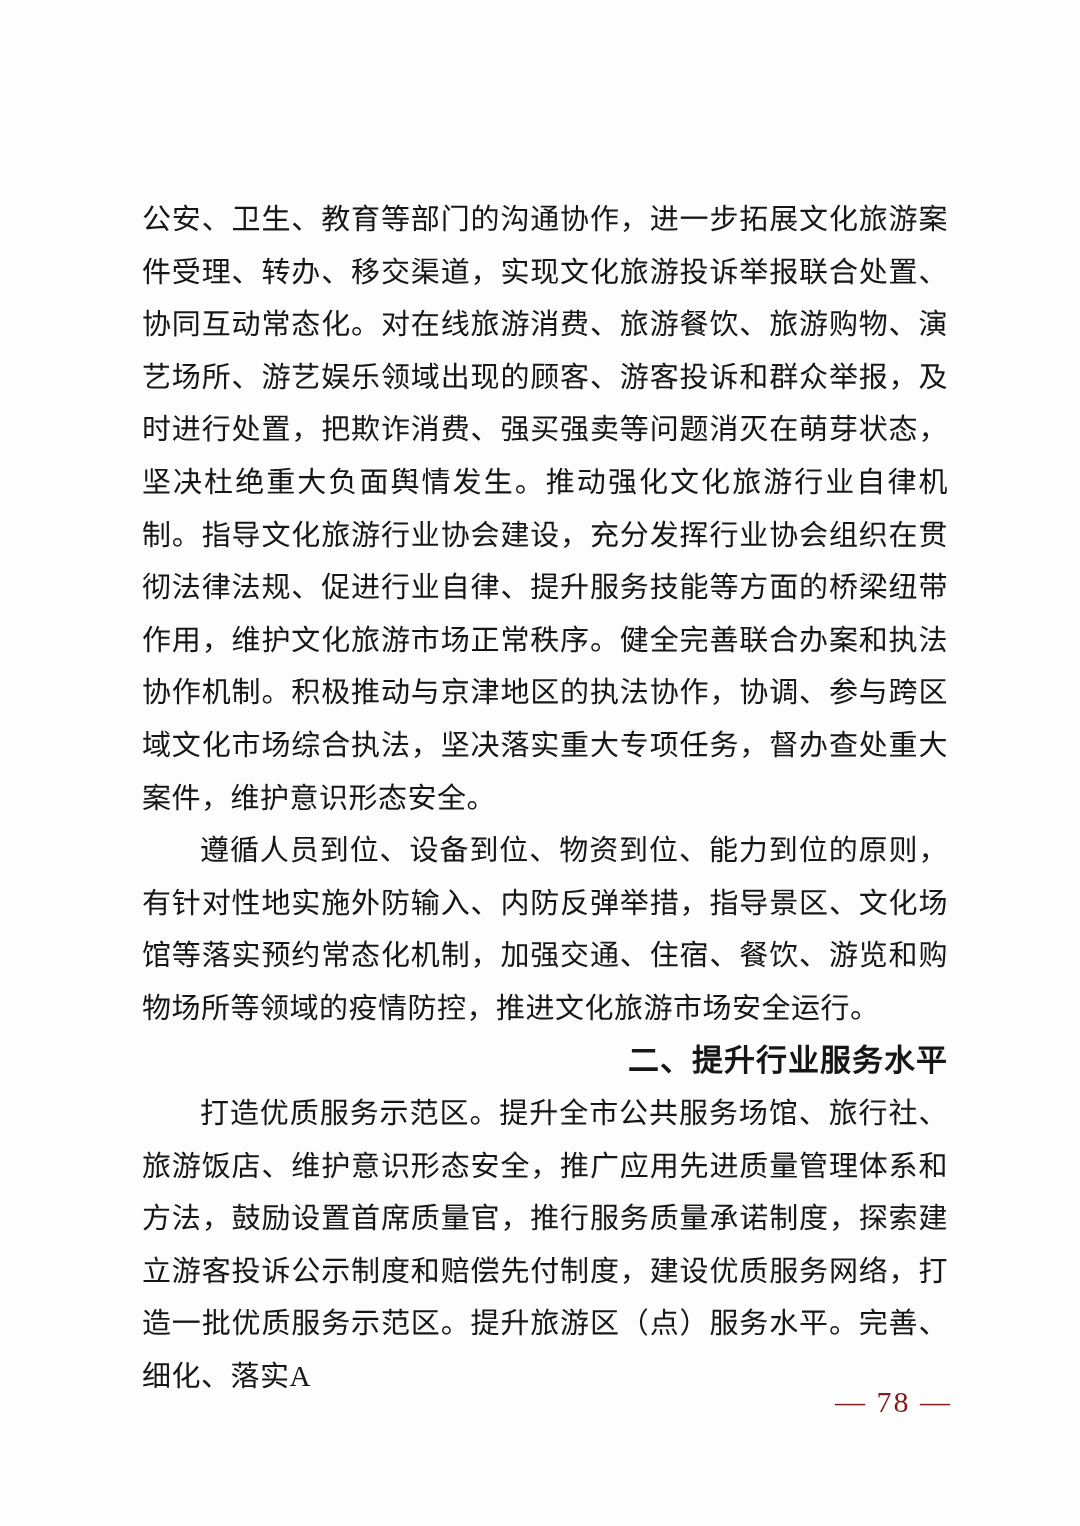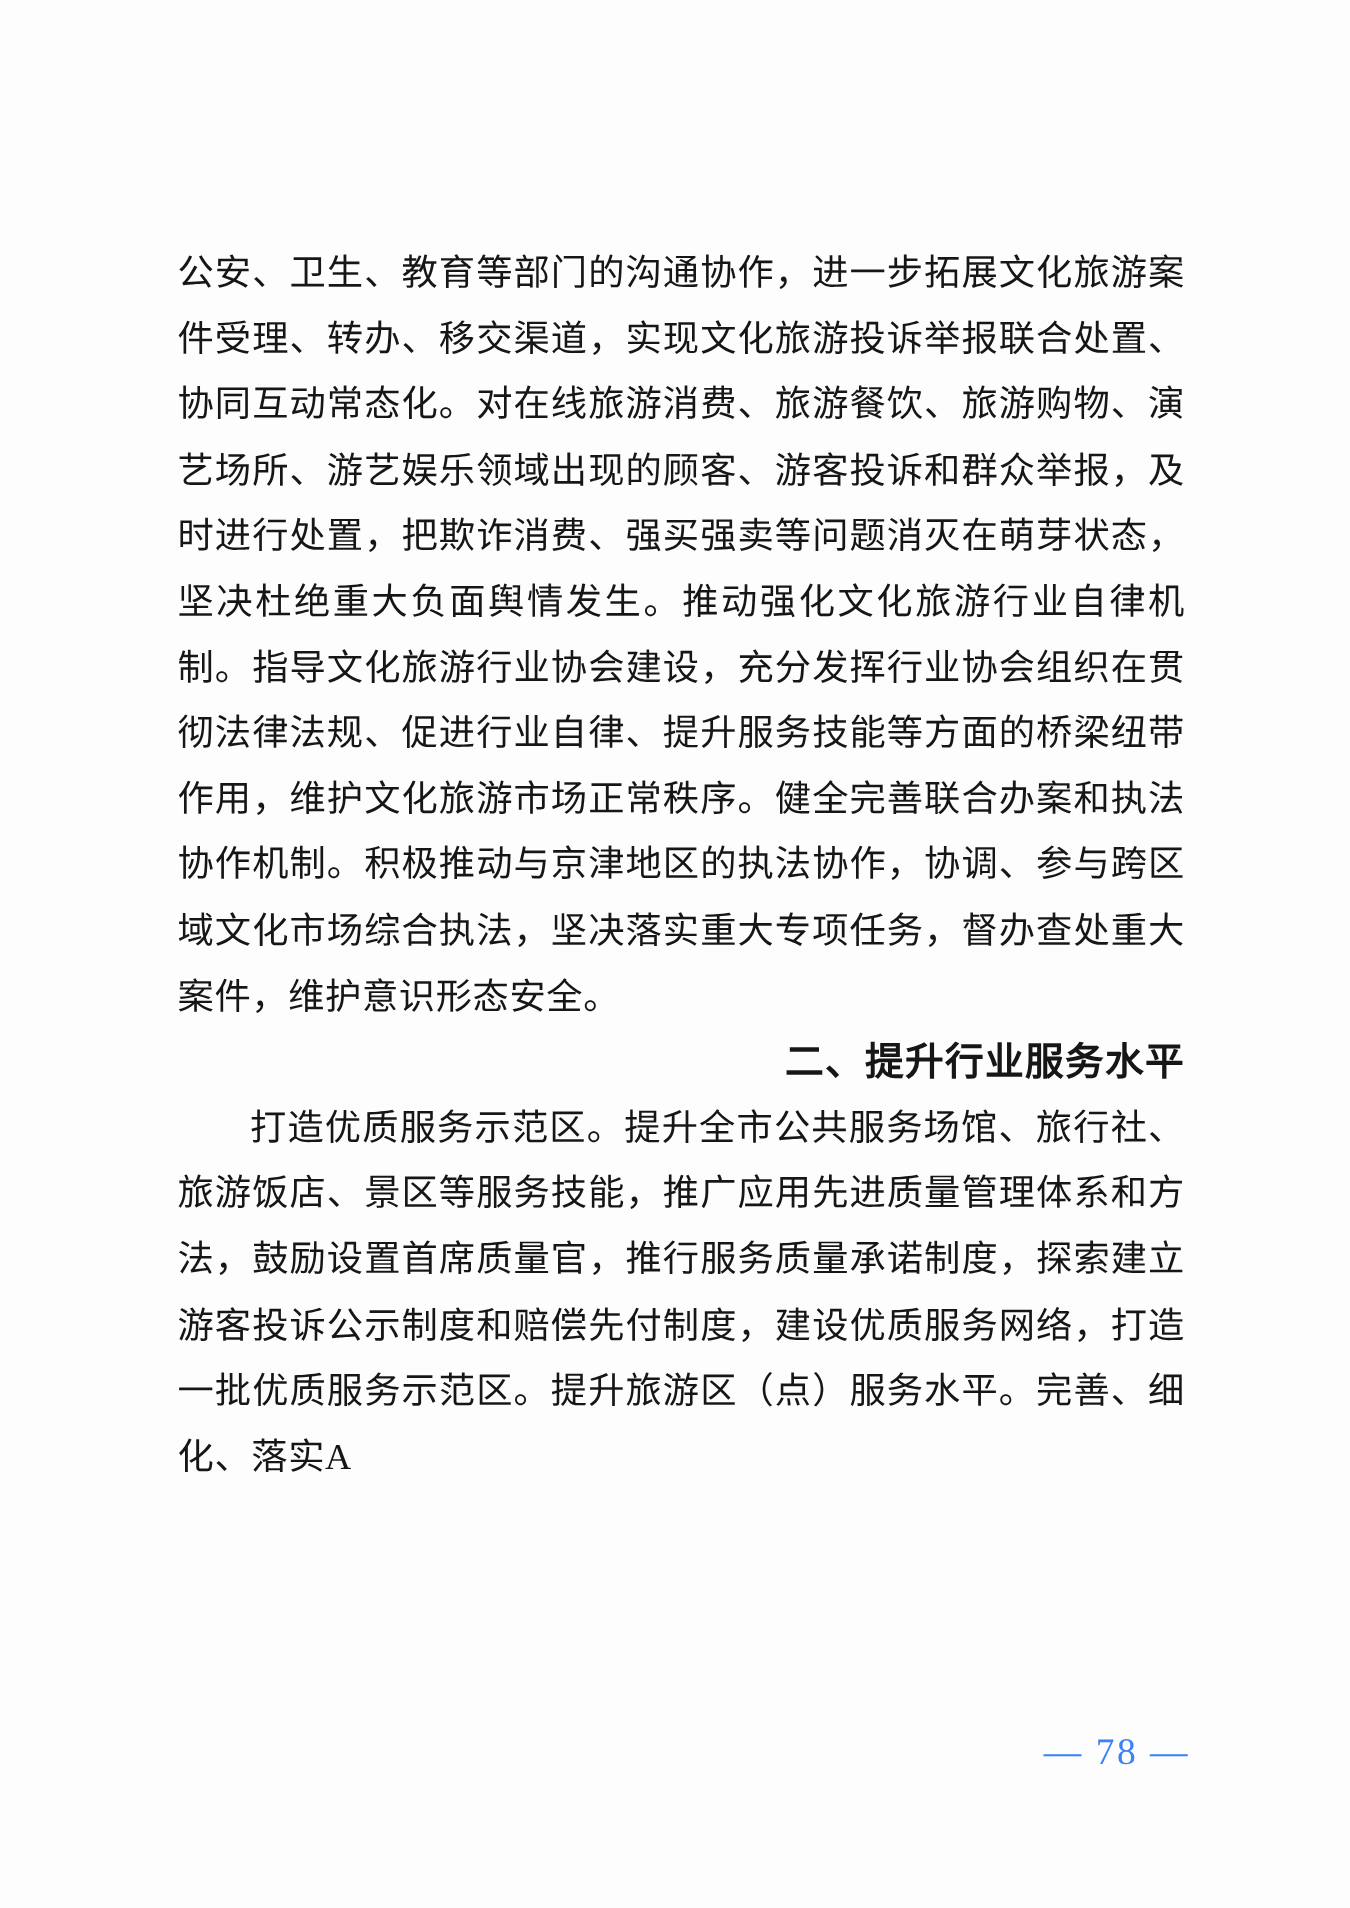--- a/index.html
+++ b/index.html
@@ -48,30 +48,31 @@
     text-indent: 1.85em;
     text-align: right;
     letter-spacing: 1px;
   }
   .footer {
     position: absolute;
     top: 1385px;
     right: 128px;
     font-family: "Liberation Serif", "DejaVu Serif", serif;
     font-size: 30px;
-    color: #3b82f6;
+    color: #7f1d1d;
     letter-spacing: 2px;
   }
 </style>
 </head>
 <body>
 
 <div class="page">
   <main class="content">
     <p class="para no-indent">公安、卫生、教育等部门的沟通协作，进一步拓展文化旅游案件受理、转办、移交渠道，实现文化旅游投诉举报联合处置、协同互动常态化。对在线旅游消费、旅游餐饮、旅游购物、演艺场所、游艺娱乐领域出现的顾客、游客投诉和群众举报，及时进行处置，把欺诈消费、强买强卖等问题消灭在萌芽状态，坚决杜绝重大负面舆情发生。推动强化文化旅游行业自律机制。指导文化旅游行业协会建设，充分发挥行业协会组织在贯彻法律法规、促进行业自律、提升服务技能等方面的桥梁纽带作用，维护文化旅游市场正常秩序。健全完善联合办案和执法协作机制。积极推动与京津地区的执法协作，协调、参与跨区域文化市场综合执法，坚决落实重大专项任务，督办查处重大案件，维护意识形态安全。</p>
+    <p class="para indent">遵循人员到位、设备到位、物资到位、能力到位的原则，有针对性地实施外防输入、内防反弹举措，指导景区、文化场馆等落实预约常态化机制，加强交通、住宿、餐饮、游览和购物场所等领域的疫情防控，推进文化旅游市场安全运行。</p>
     <h2 class="section-heading">二、提升行业服务水平</h2>
-    <p class="para indent">打造优质服务示范区。提升全市公共服务场馆、旅行社、旅游饭店、景区等服务技能，推广应用先进质量管理体系和方法，鼓励设置首席质量官，推行服务质量承诺制度，探索建立游客投诉公示制度和赔偿先付制度，建设优质服务网络，打造一批优质服务示范区。提升旅游区（点）服务水平。完善、细化、落实A</p>
+    <p class="para indent">打造优质服务示范区。提升全市公共服务场馆、旅行社、旅游饭店、维护意识形态安全，推广应用先进质量管理体系和方法，鼓励设置首席质量官，推行服务质量承诺制度，探索建立游客投诉公示制度和赔偿先付制度，建设优质服务网络，打造一批优质服务示范区。提升旅游区（点）服务水平。完善、细化、落实A</p>
   </main>
 
   <footer class="footer">
     <span>— 78 —</span>
   </footer>
 </div>
 
 </body></html>

